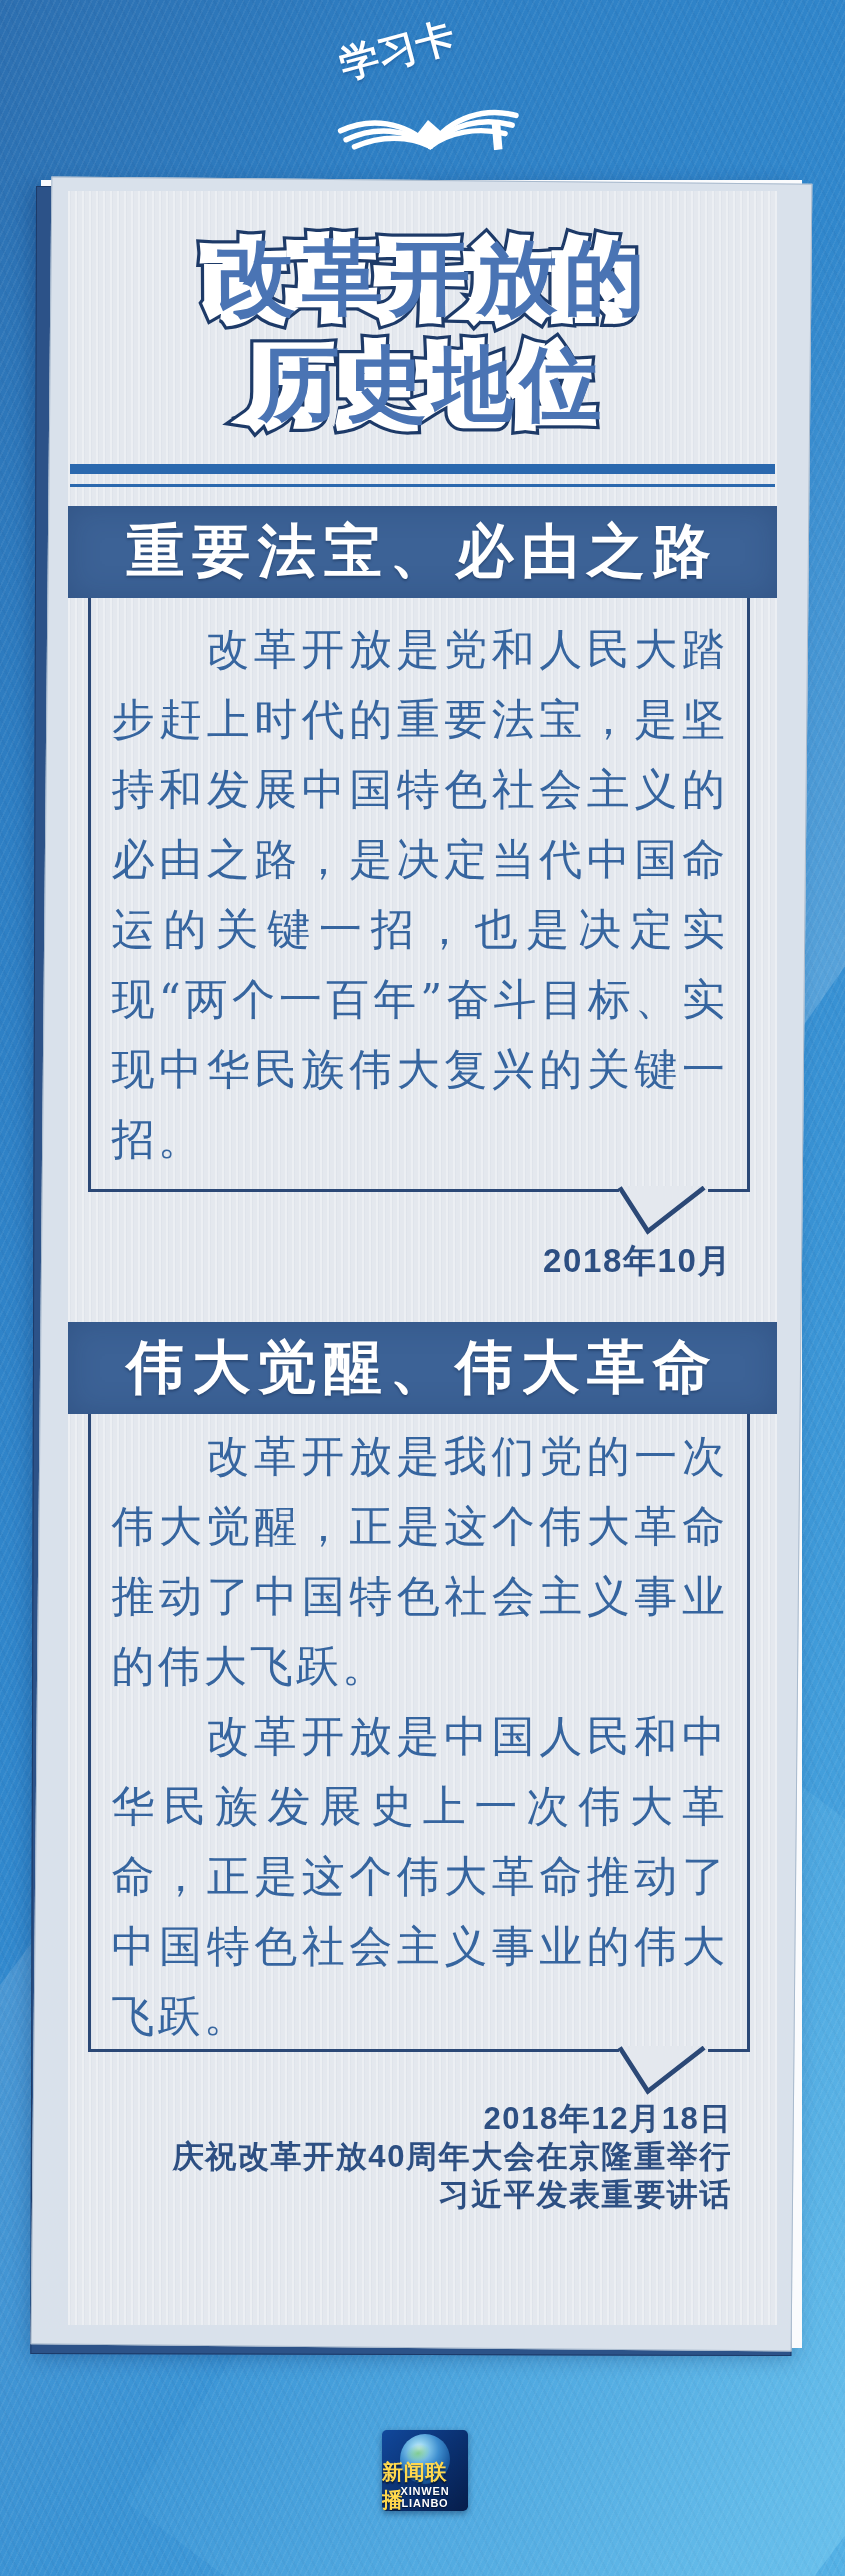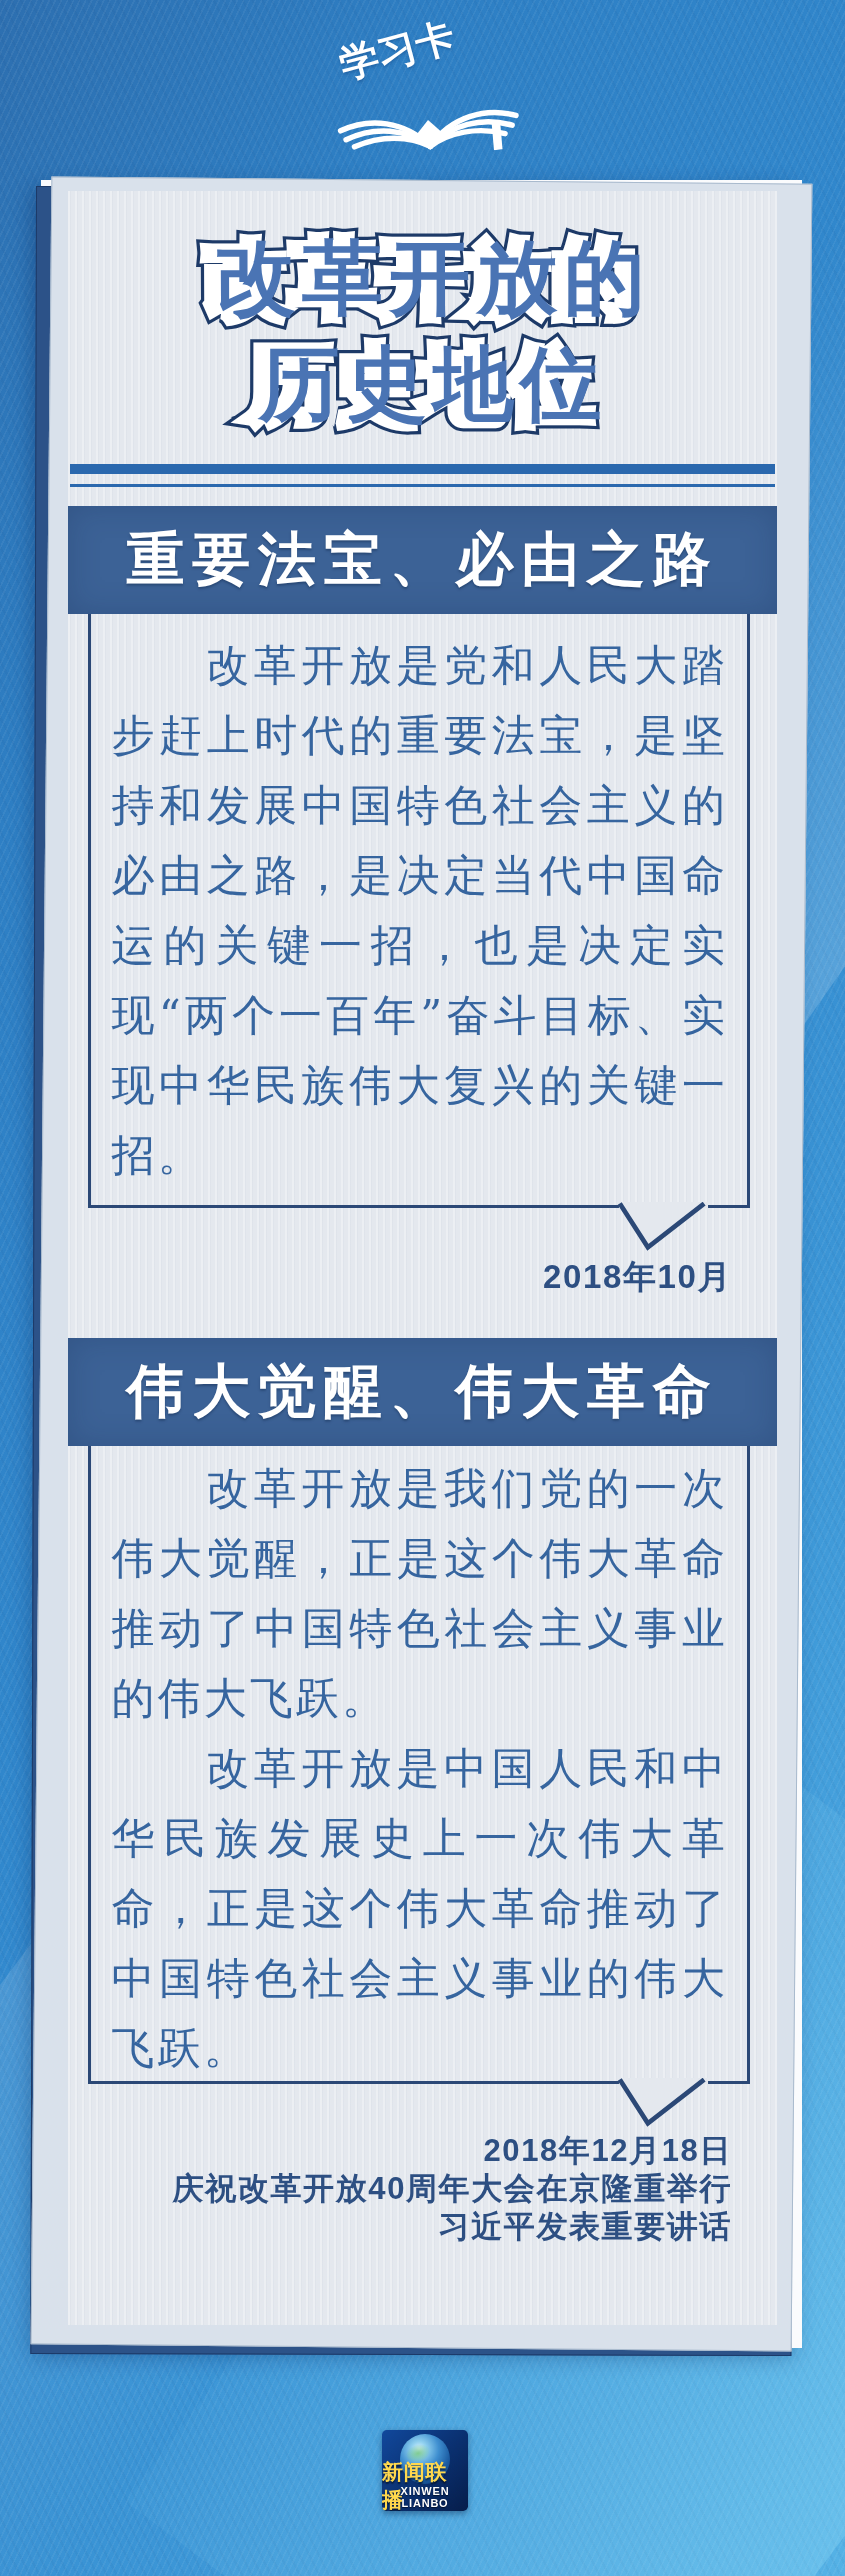--- a/index.html
+++ b/index.html
@@ -49,21 +49,21 @@
   .t-line { position:relative; display:block;padding-left:21px; }
   .t-line span { display:block; white-space:nowrap; }
   .t-back  { position:absolute; inset:0; color:#1d3a68; -webkit-text-stroke:19px #1d3a68; }
   .t-white { position:absolute; inset:0; color:#fff; -webkit-text-stroke:12.5px #ffffff; }
   .t-fill  { position:relative; color:#4a74b4; }
 
   .rule { margin:27px 1.6px 0; }
   .rule .r1 { height:10.2px; background:#2a68ae; }
   .rule .r2 { height:3.9px; background:#2a68ae; margin-top:9.4px; }
 
-  .banner { margin-top:19px; height:108px; background:#3c6296; color:#fff;
+  .banner { margin-top:19px; height:92px; background:#3c6296; color:#fff;
     display:flex; align-items:center; justify-content:center;
     font-size:58px; font-weight:bold; letter-spacing:7.8px;
     font-family:"DejaVu Serif", serif; text-shadow:0 1.6px 2.3px rgba(10,30,60,.35);
     box-shadow:inset 0 0 31px rgba(20,45,85,.25); }
   .banner.b2 { margin-top:41px; }
 
   .quote-box { position:relative; margin:0 27px 0 20.3px;
     border-left:3.1px solid #2b4876; border-right:3.1px solid #2b4876; border-bottom:3.9px solid #2b4876; }
   .quote-box.q1 { height:594px; padding:15.7px 19px 0 20.3px; }
   .quote-box.q2 { height:638px; padding:6.3px 19px 0 20.3px; }

